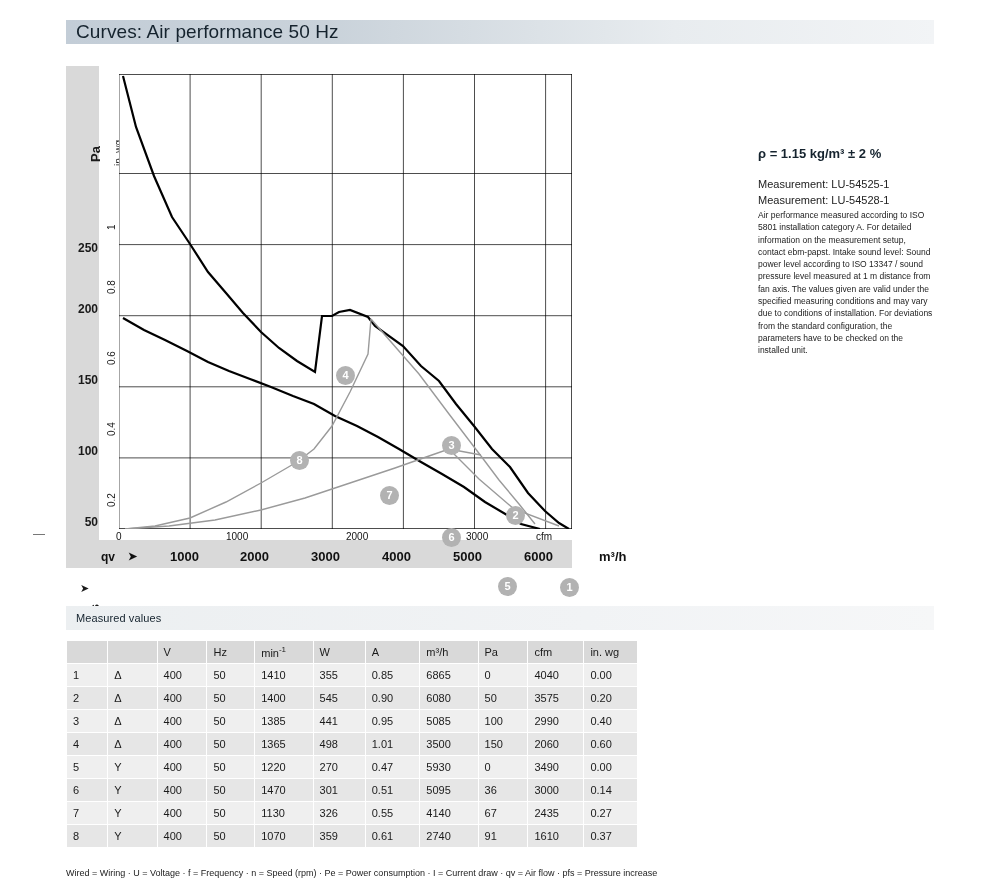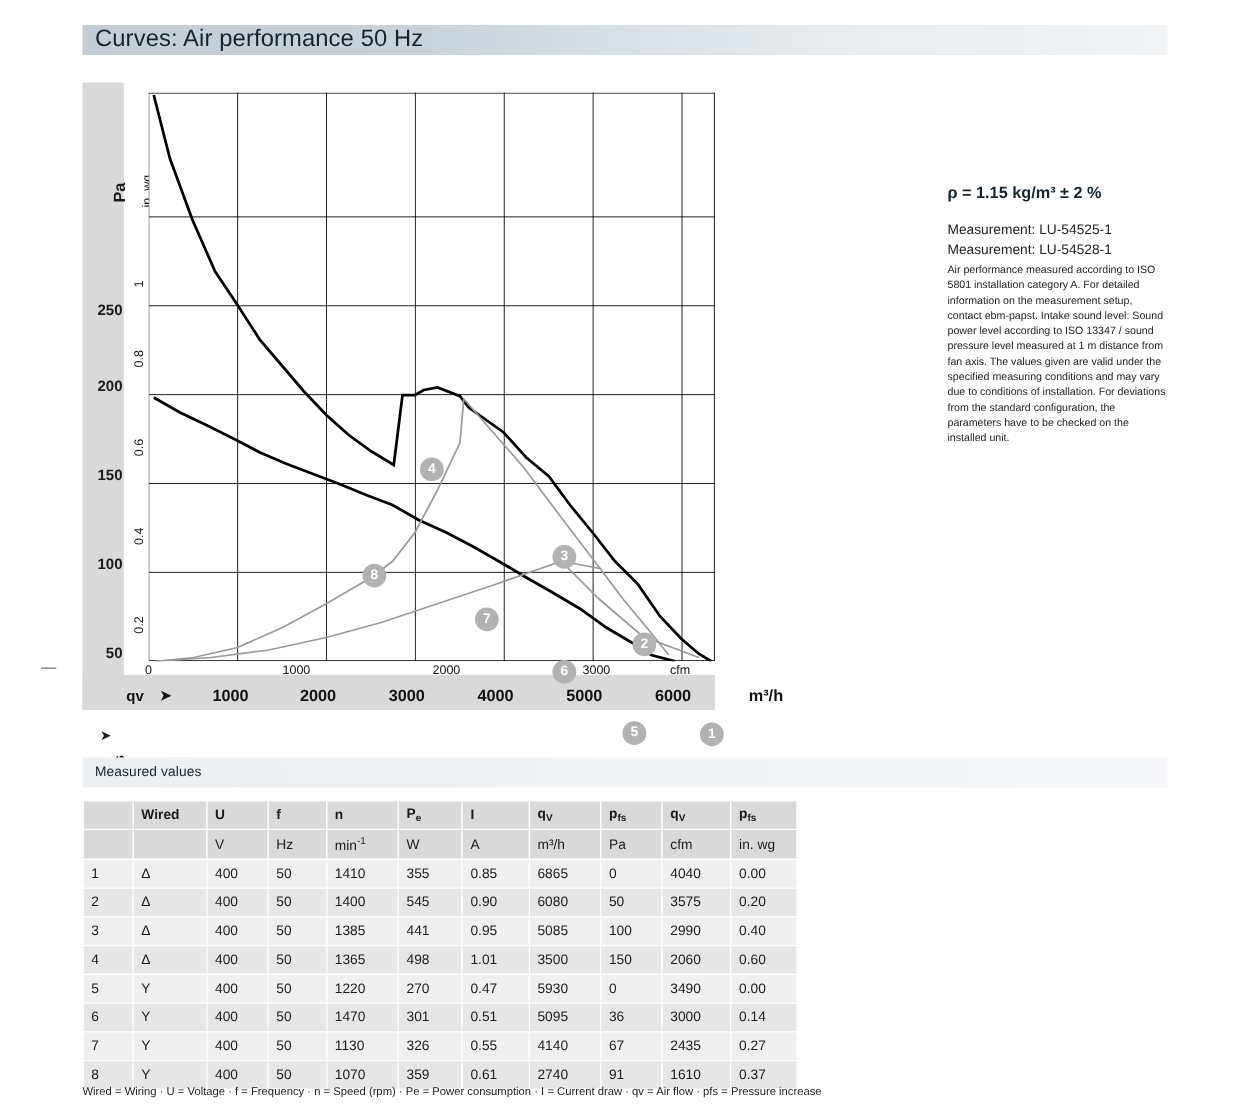--- a/index.html
+++ b/index.html
@@ -350,33 +350,20 @@
   <div class="desc">Air performance measured according to ISO 5801 installation category A. For detailed information on the measurement setup, contact ebm-papst. Intake sound level: Sound power level according to ISO 13347 / sound pressure level measured at 1 m distance from fan axis. The values given are valid under the specified measuring conditions and may vary due to conditions of installation. For deviations from the standard configuration, the parameters have to be checked on the installed unit.</div>
 </div>
 
 <div class="section-bar" id="measured-bar">
   <span class="title">Measured values</span>
 </div>
 
 <div id="table-wrap">
   <table class="mv">
     <thead>
-      <tr>
-        <th class="c0"></th>
-        <th class="c1">Wired</th>
-        <th class="c2">U</th>
-        <th class="c3">f</th>
-        <th class="c4">n</th>
-        <th class="c5">P<sub>e</sub></th>
-        <th class="c6">I</th>
-        <th class="c7">q<sub>V</sub></th>
-        <th class="c8">p<sub>fs</sub></th>
-        <th class="c9">q<sub>V</sub></th>
-        <th class="c10">p<sub>fs</sub></th>
-      </tr>
       <tr class="units">
         <th></th>
         <th></th>
         <th>V</th>
         <th>Hz</th>
         <th>min<sup>-1</sup></th>
         <th>W</th>
         <th>A</th>
         <th>m³/h</th>
         <th>Pa</th>

